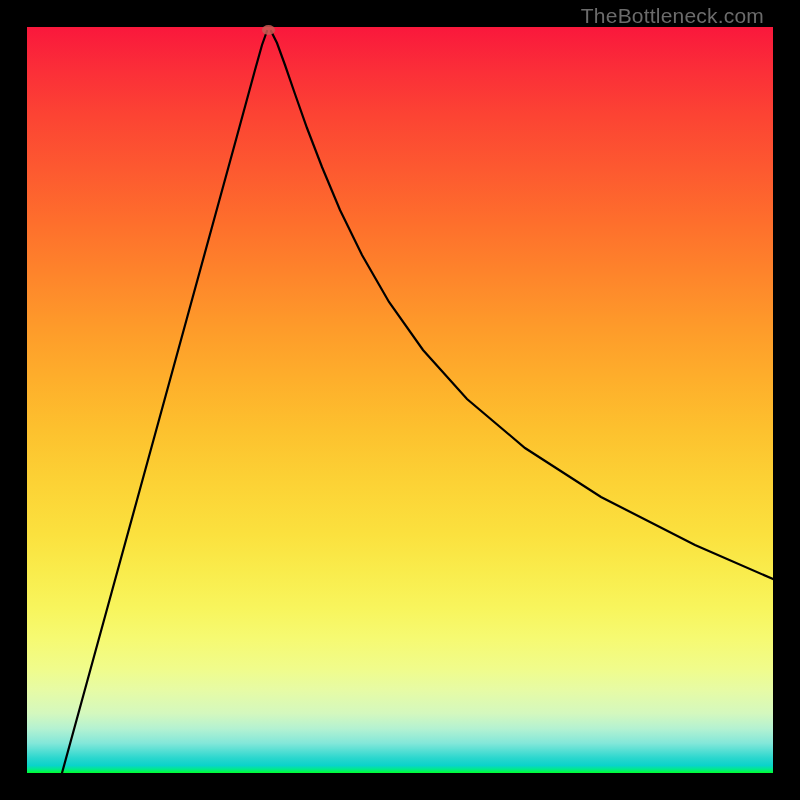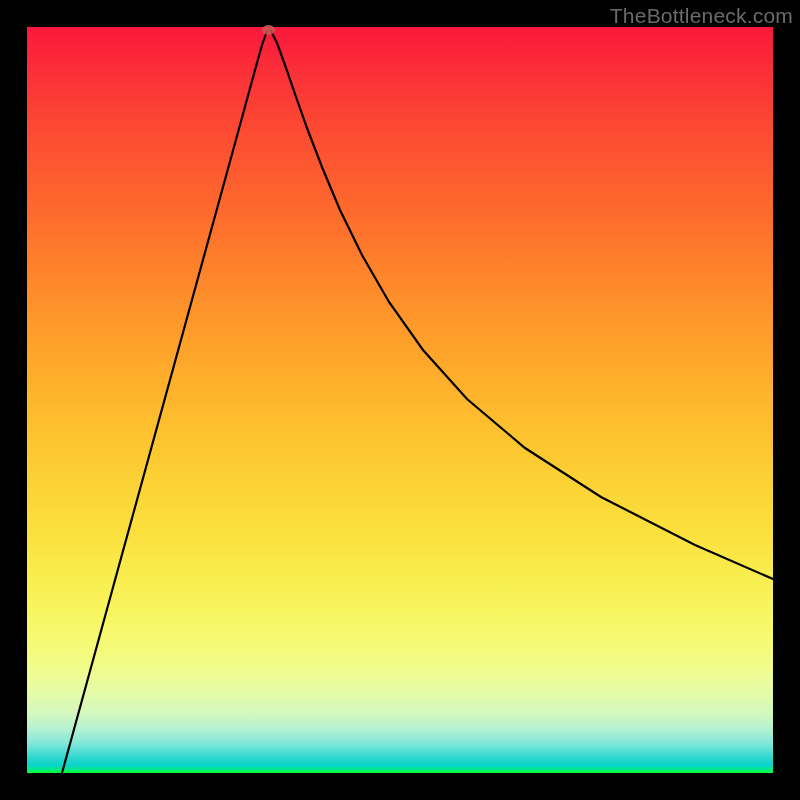--- a/index.html
+++ b/index.html
@@ -62,21 +62,21 @@
   .marker {
     position: absolute;
     width: 13px;
     height: 10px;
     border-radius: 50%;
     background: #c85a54;
     opacity: 0.85;
   }
   .watermark {
     position: absolute;
-    right: 7px;
+    right: 36px;
     top: 4px;
     color: #6b6b6b;
     font-size: 21px;
     font-weight: 500;
     user-select: none;
     letter-spacing: 0.2px;
   }
 </style>
 </head>
 <body>

